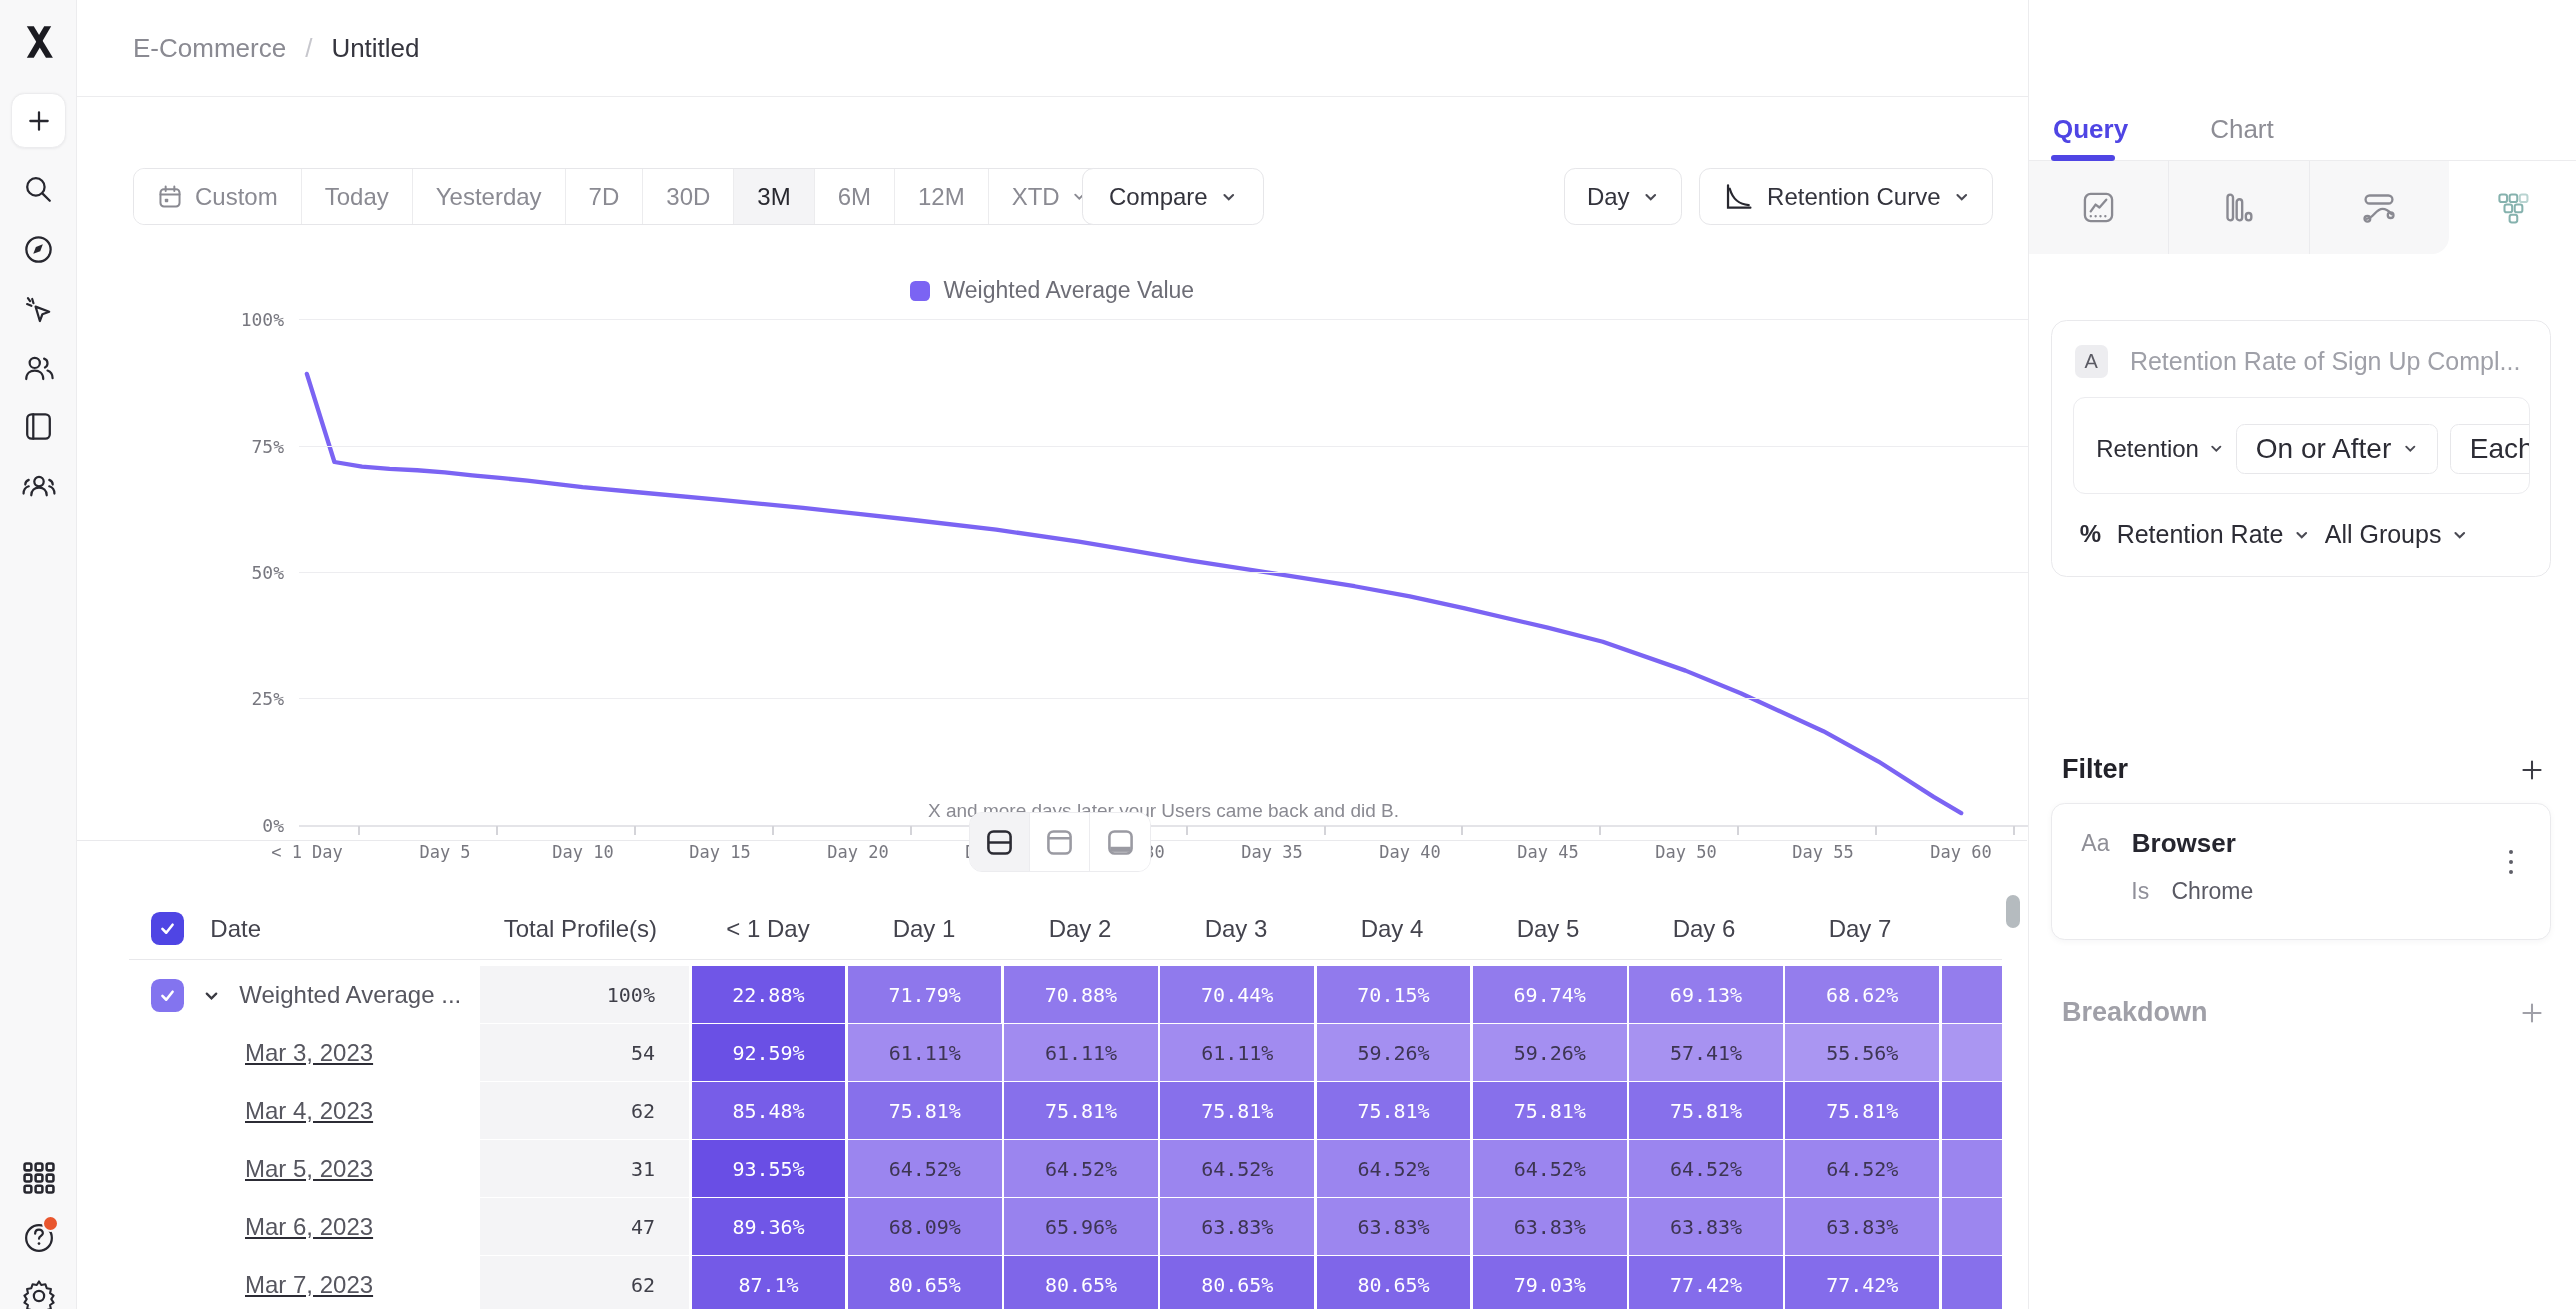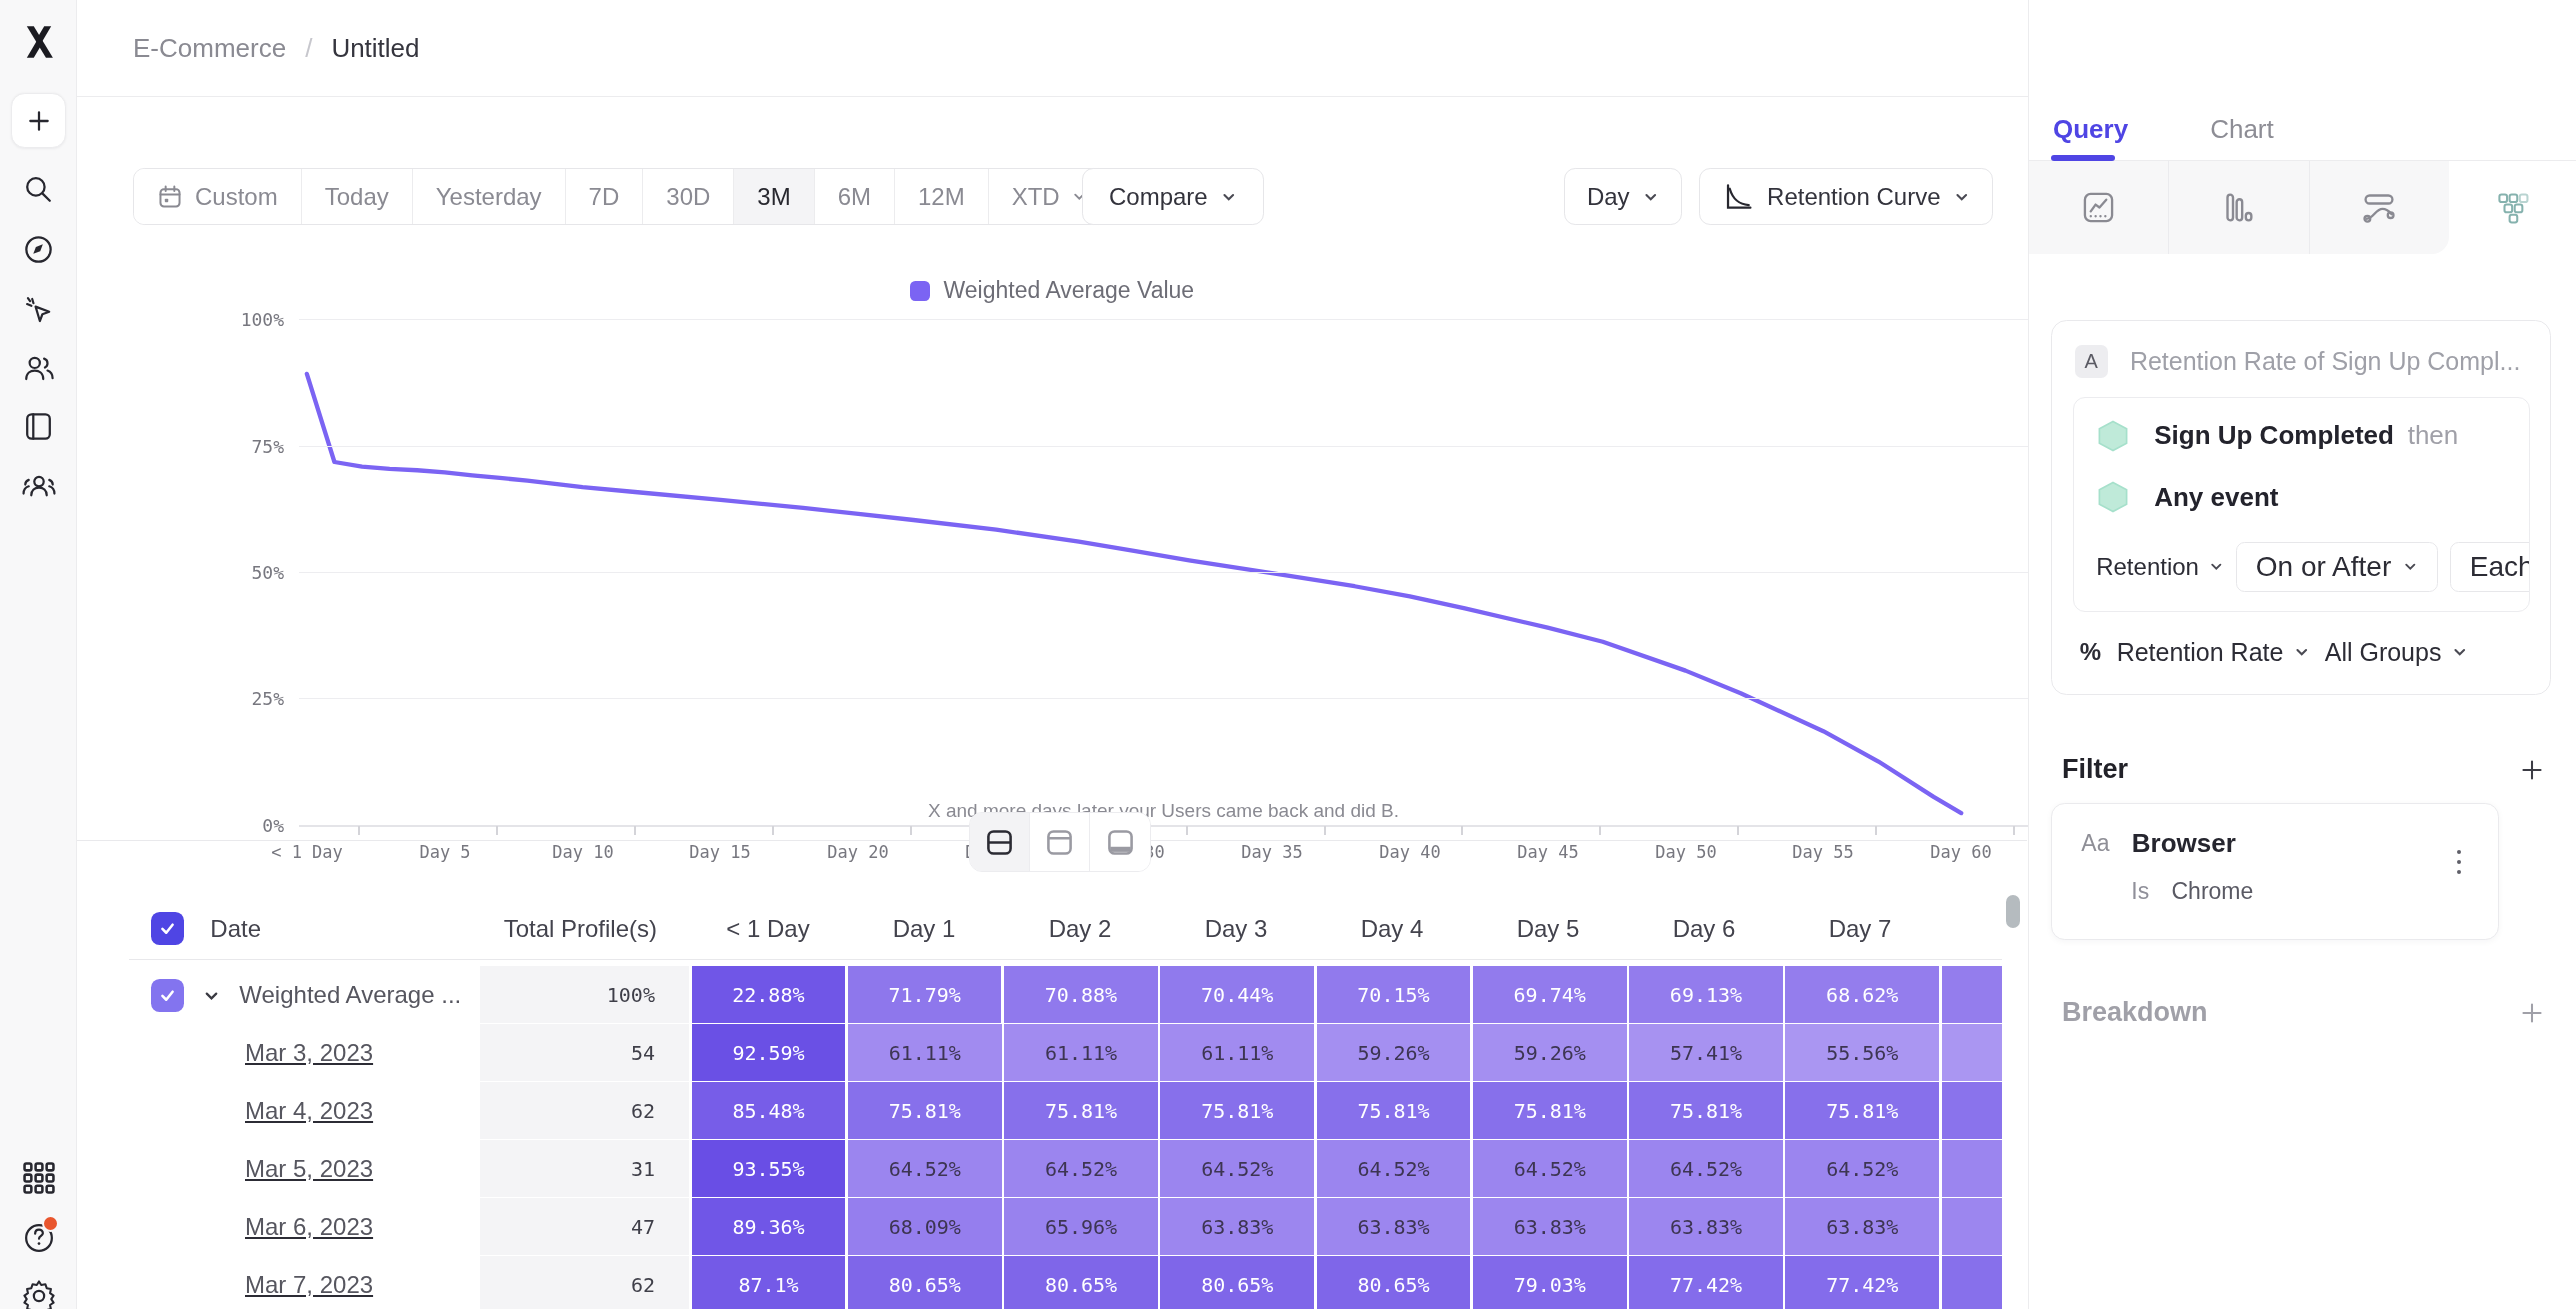--- a/index.html
+++ b/index.html
@@ -107,21 +107,21 @@
   .dd-box { height:50px; padding:6px 19px; display:flex; align-items:center; gap:12px; border:0.9px solid #e7e7ea; border-radius:8.6px; font-size:28px; font-weight:500; color:#2c2c35; background:#fff; cursor:pointer; white-space:nowrap; }
   .q-measure { display:flex; align-items:center; gap:15.5px; padding:26px 20.6px 27.5px 27.5px; }
   .q-pct { font-size:24px; font-weight:700; color:#2c2c35; }
   .q-measure .dd-plain { font-size:25px; }
 
   .sec-head { position:absolute; left:33px; right:29px; display:flex; align-items:center; justify-content:space-between; }
   .sec-title { font-size:27px; font-weight:700; color:#222229; }
   .sec-title.muted { color:#a0a0a8; font-weight:600; }
   .plus-btn { width:31px; height:31px; display:flex; align-items:center; justify-content:center; cursor:pointer; }
 
-  .f-card { position:absolute; left:22.3px; top:803px; width:448px; height:137px; border:0.9px solid #eaeaed; border-radius:13.7px; background:#fff; box-shadow:0 1.7px 6.9px rgba(20,20,40,.04); }
+  .f-card { position:absolute; left:22.3px; top:803px; width:500px; height:137px; border:0.9px solid #eaeaed; border-radius:13.7px; background:#fff; box-shadow:0 1.7px 6.9px rgba(20,20,40,.04); }
   .f-row1 { display:flex; align-items:center; gap:22.3px; padding:24px 0 0 29px; }
   .f-aa { font-size:23px; color:#8f8f97; }
   .f-field { font-size:26px; font-weight:600; color:#26262f; }
   .f-row2 { display:flex; align-items:center; gap:22.3px; padding:19px 0 0 79px; }
   .f-op { font-size:23px; color:#90909a; }
   .f-val { font-size:23px; color:#5a5a64; }
   .kebab { position:absolute; right:22.3px; top:34px; width:34px; height:48px; display:flex; flex-direction:column; align-items:center; justify-content:center; gap:6px; cursor:pointer; }
   .kebab i { width:4.3px; height:4.3px; border-radius:50%; background:#5f5f68; }
 </style>
 </head>
@@ -546,35 +546,20 @@
         </svg>
       </div>
     </div>
 
     <div class="q-card">
       <div class="q-name">
         <span class="q-badge">A</span>
         <span class="q-title">Retention Rate of Sign Up Compl...</span>
       </div>
       <div class="q-inner">
-        <div id="q-steps">
-            <div class="q-step">
-              <svg width="34" height="34" viewBox="0 0 40 40">
-                <polygon points="20,3 36,11.5 36,28.5 20,37 4,28.5 4,11.5" fill="#bfead9" stroke="#a6e0cb" stroke-width="2"></polygon>
-              </svg>
-              <span class="q-step-label">Sign Up Completed</span>
-              <span class="q-step-suffix">then</span>
-            </div>
-            <div class="q-step">
-              <svg width="34" height="34" viewBox="0 0 40 40">
-                <polygon points="20,3 36,11.5 36,28.5 20,37 4,28.5 4,11.5" fill="#bfead9" stroke="#a6e0cb" stroke-width="2"></polygon>
-              </svg>
-              <span class="q-step-label">Any event</span>
-            </div>
-          </div>
         <div class="q-dd-row" id="q-dds">
             <span class="dd-plain">
               <span>Retention</span>
               <svg width="14.6" height="14.6" viewBox="0 0 18 18" fill="none" stroke="#4a4a53" stroke-width="2.4" stroke-linecap="round">
                 <path d="M4 7 L9 12 L14 7"></path>
               </svg>
             </span>
             <span class="dd-box">
               <span>On or After</span>
               <svg width="14.6" height="14.6" viewBox="0 0 18 18" fill="none" stroke="#4a4a53" stroke-width="2.4" stroke-linecap="round">

